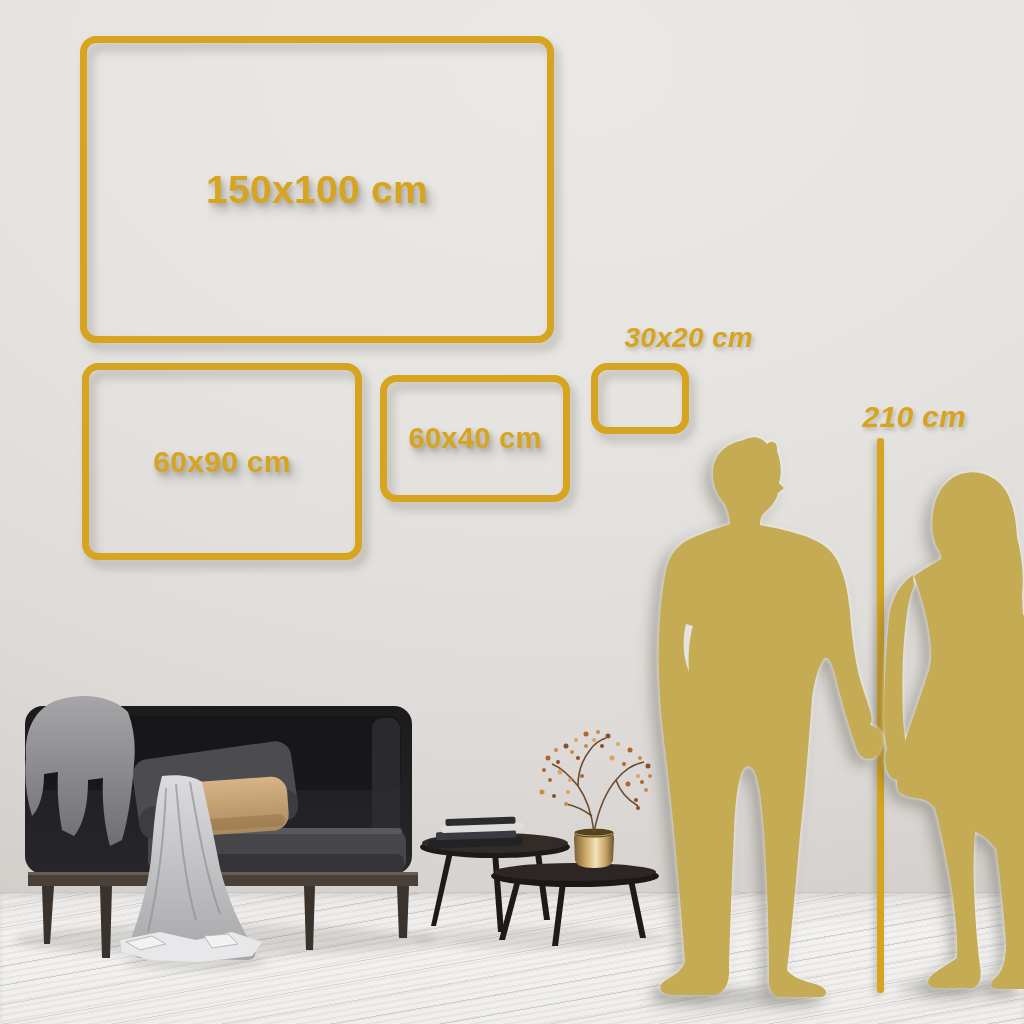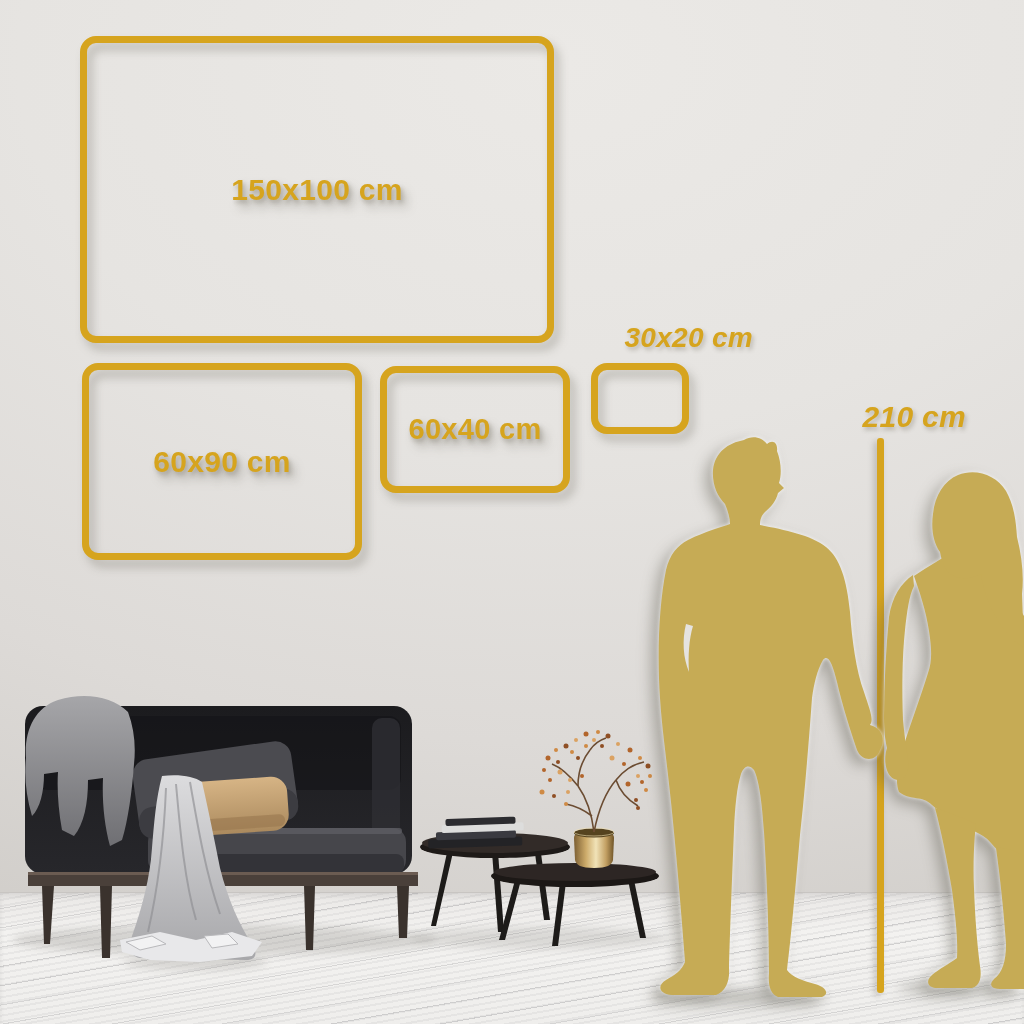--- a/index.html
+++ b/index.html
@@ -30,26 +30,26 @@
     border:7px solid var(--frame-gold);border-radius:16px;
     filter:drop-shadow(5px 7px 5px rgba(70,64,50,0.28));
     display:flex;align-items:center;justify-content:center;
   }
   .size-label{
     color:var(--frame-gold);font-weight:800;letter-spacing:.3px;
     text-shadow:2px 3px 4px rgba(90,84,66,0.30);white-space:nowrap;
   }
   .label-floating{position:absolute;text-align:right;font-style:italic;}
   #f150{left:80px;top:36px;width:474px;height:307px;}
-  #f150 .size-label{font-size:30px;}
+  #f150 .size-label{font-size:39px;}
   #f120{left:564px;top:33px;width:373px;height:250px;}
   #f120 .size-label{font-size:31px;}
   #f90{left:82px;top:363px;width:280px;height:197px;}
   #f90 .size-label{font-size:30px;}
-  #f60{left:380px;top:366px;width:190px;height:127px;}
+  #f60{left:380px;top:375px;width:190px;height:127px;}
   #f60 .size-label{font-size:29px;}
   #f30{left:591px;top:363px;width:98px;height:71px;}
   #label30{left:573px;top:322px;width:180px;font-size:28px;}
   #label180{left:786px;top:400px;width:180px;font-size:30px;}
   .height-line{
     position:absolute;left:877px;top:438px;width:7px;height:555px;
     background:var(--frame-gold);border-radius:3px;
     filter:drop-shadow(-3px 3px 3px rgba(70,64,50,0.25));
   }
   .furniture-svg{position:absolute;left:0;top:688px;width:680px;height:300px;}

